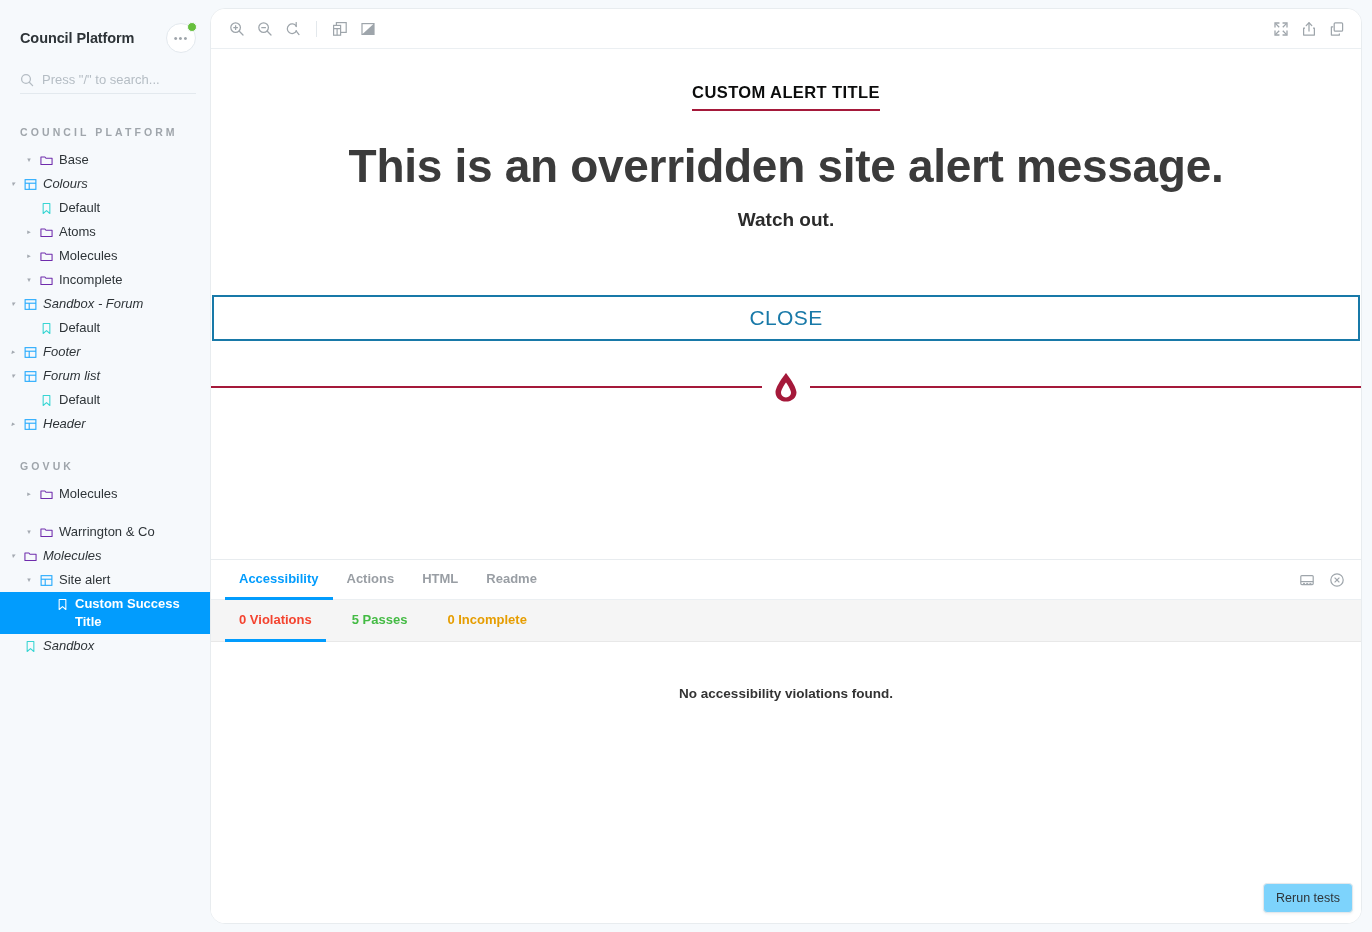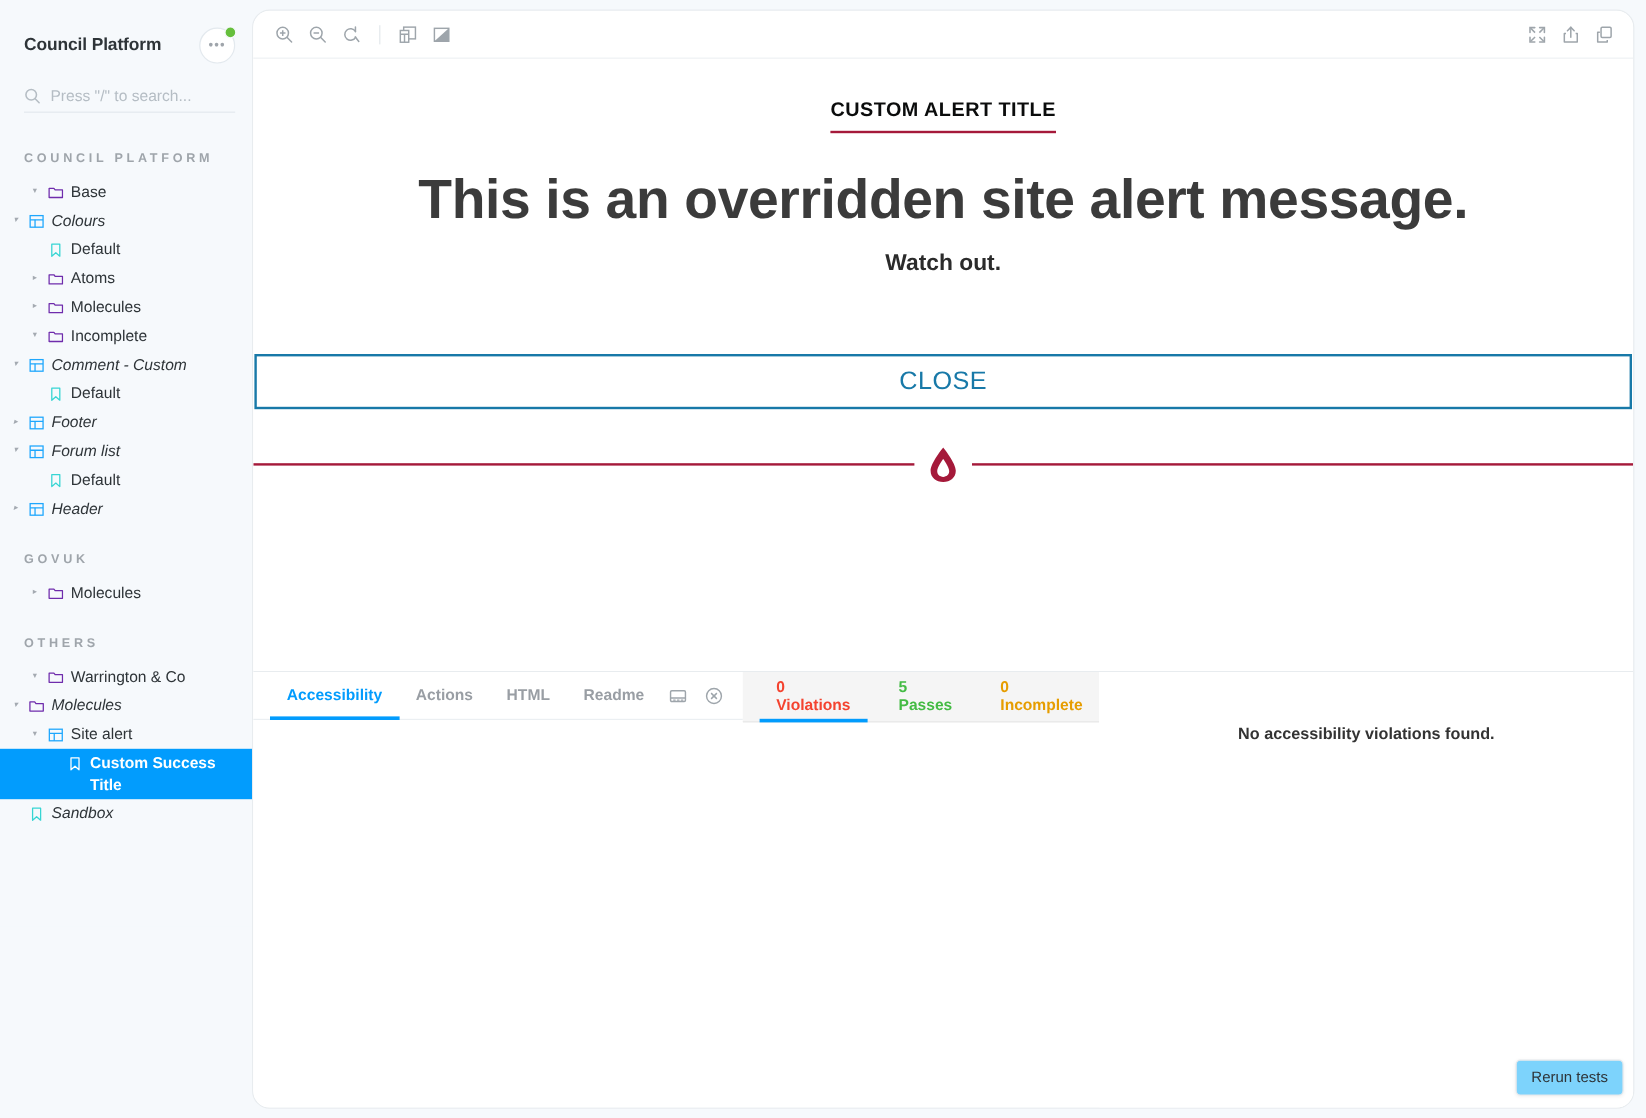--- a/index.html
+++ b/index.html
@@ -155,21 +155,21 @@
     position: relative; margin-top: 30px;
     display: flex; align-items: center;
   }
   .divider-line { flex: 1; height: 2px; background: #A5193A; }
   .divider-drop { margin: 0 10px; display: flex; }
 
   
   .addons {
     flex: 0 0 364px; height: 364px;
     border-top: 1px solid #E8ECEF;
-    display: flex; flex-direction: row;
+    display: flex; flex-direction: column;
     background: #fff;
   }
   .addon-tabs {
     height: 40px; flex: 0 0 40px;
     border-bottom: 1px solid #EBEFF2;
     display: flex; align-items: stretch; justify-content: space-between;
     padding-left: 14px;
   }
   .tabs-left { display: flex; align-items: stretch; }
   .tab {
@@ -292,21 +292,21 @@
         </div>
         <div class="sb-row ind1">
           <span class="caret open"></span>
           <span class="ic">
             <svg width="13" height="13" viewBox="0 0 14 14">
               <rect x="1.2" y="1.8" width="11.6" height="10.4" fill="none" stroke="#1EA7FD" stroke-width="1.15"></rect>
               <line x1="1.2" y1="5.6" x2="12.8" y2="5.6" stroke="#1EA7FD" stroke-width="1.15"></line>
               <line x1="5.6" y1="5.6" x2="5.6" y2="12.2" stroke="#1EA7FD" stroke-width="1.15"></line>
             </svg>
           </span>
-          <span class="sb-label">Comment - Custom</span>
+          <span class="sb-label">Sandbox - Forum</span>
         </div>
         <div class="sb-row ind2">
           <span class="caret none"></span>
           <span class="ic">
             <svg width="13" height="13" viewBox="0 0 14 14">
               <path d="M3.4 1.6 L10.6 1.6 L10.6 12.4 L7 9.2 L3.4 12.4 Z" fill="none" stroke="#37D5D3" stroke-width="1.15" stroke-linejoin="round"></path>
             </svg>
           </span>
           <span class="sb-label">Default</span>
         </div>
@@ -357,21 +357,20 @@
         <div class="sb-row ind0">
           <span class="caret closed"></span>
           <span class="ic">
             <svg width="13" height="13" viewBox="0 0 14 14">
               <path d="M1 3.2 L5.3 3.2 L6.4 4.6 L13 4.6 L13 11.4 L1 11.4 Z" fill="none" stroke="#6F2CAC" stroke-width="1.15" stroke-linejoin="round"></path>
             </svg>
           </span>
           <span class="sb-label">Molecules</span>
         </div>
         <div class="sb-spacer"></div>
-        <div class="sb-section">Others</div>
         <div class="sb-row ind0">
           <span class="caret open"></span>
           <span class="ic">
             <svg width="13" height="13" viewBox="0 0 14 14">
               <path d="M1 3.2 L5.3 3.2 L6.4 4.6 L13 4.6 L13 11.4 L1 11.4 Z" fill="none" stroke="#6F2CAC" stroke-width="1.15" stroke-linejoin="round"></path>
             </svg>
           </span>
           <span class="sb-label">Warrington &amp; Co</span>
         </div>
         <div class="sb-row ind1">

